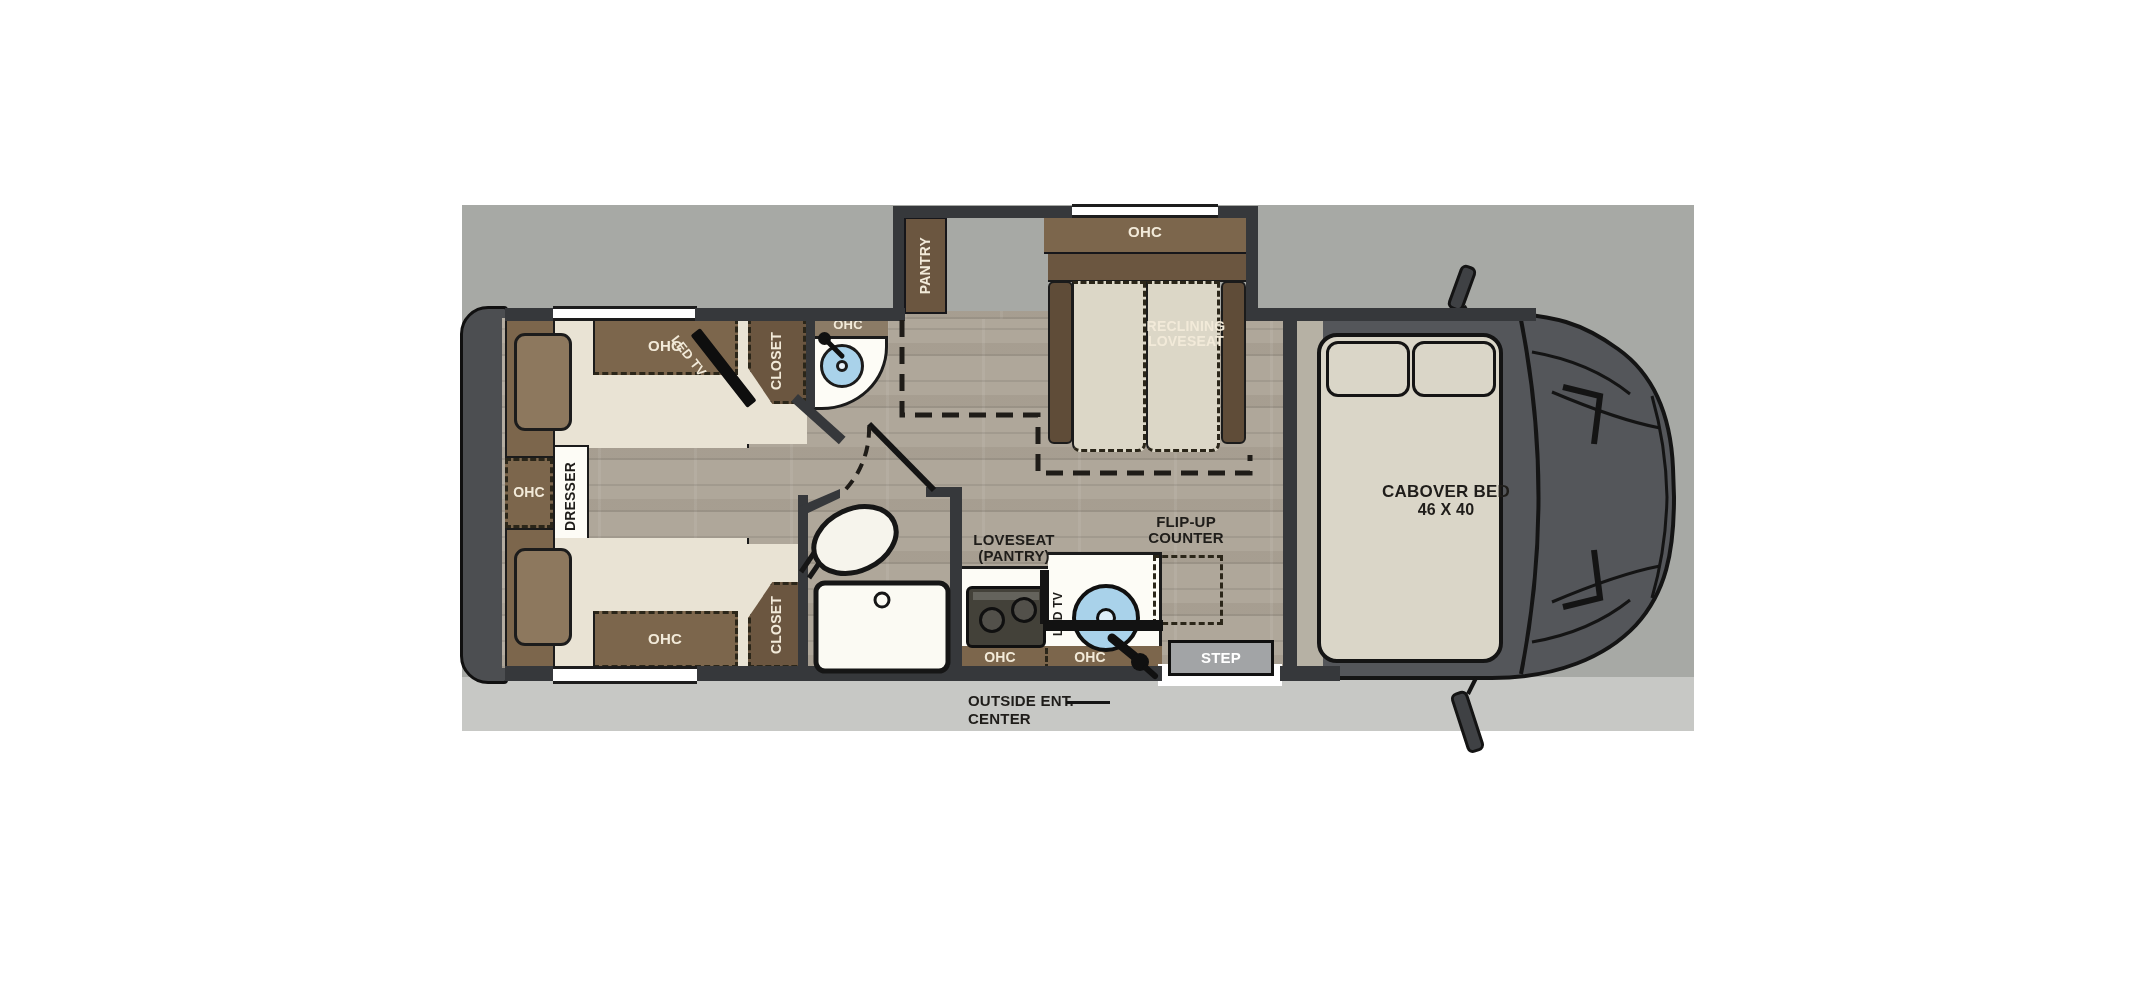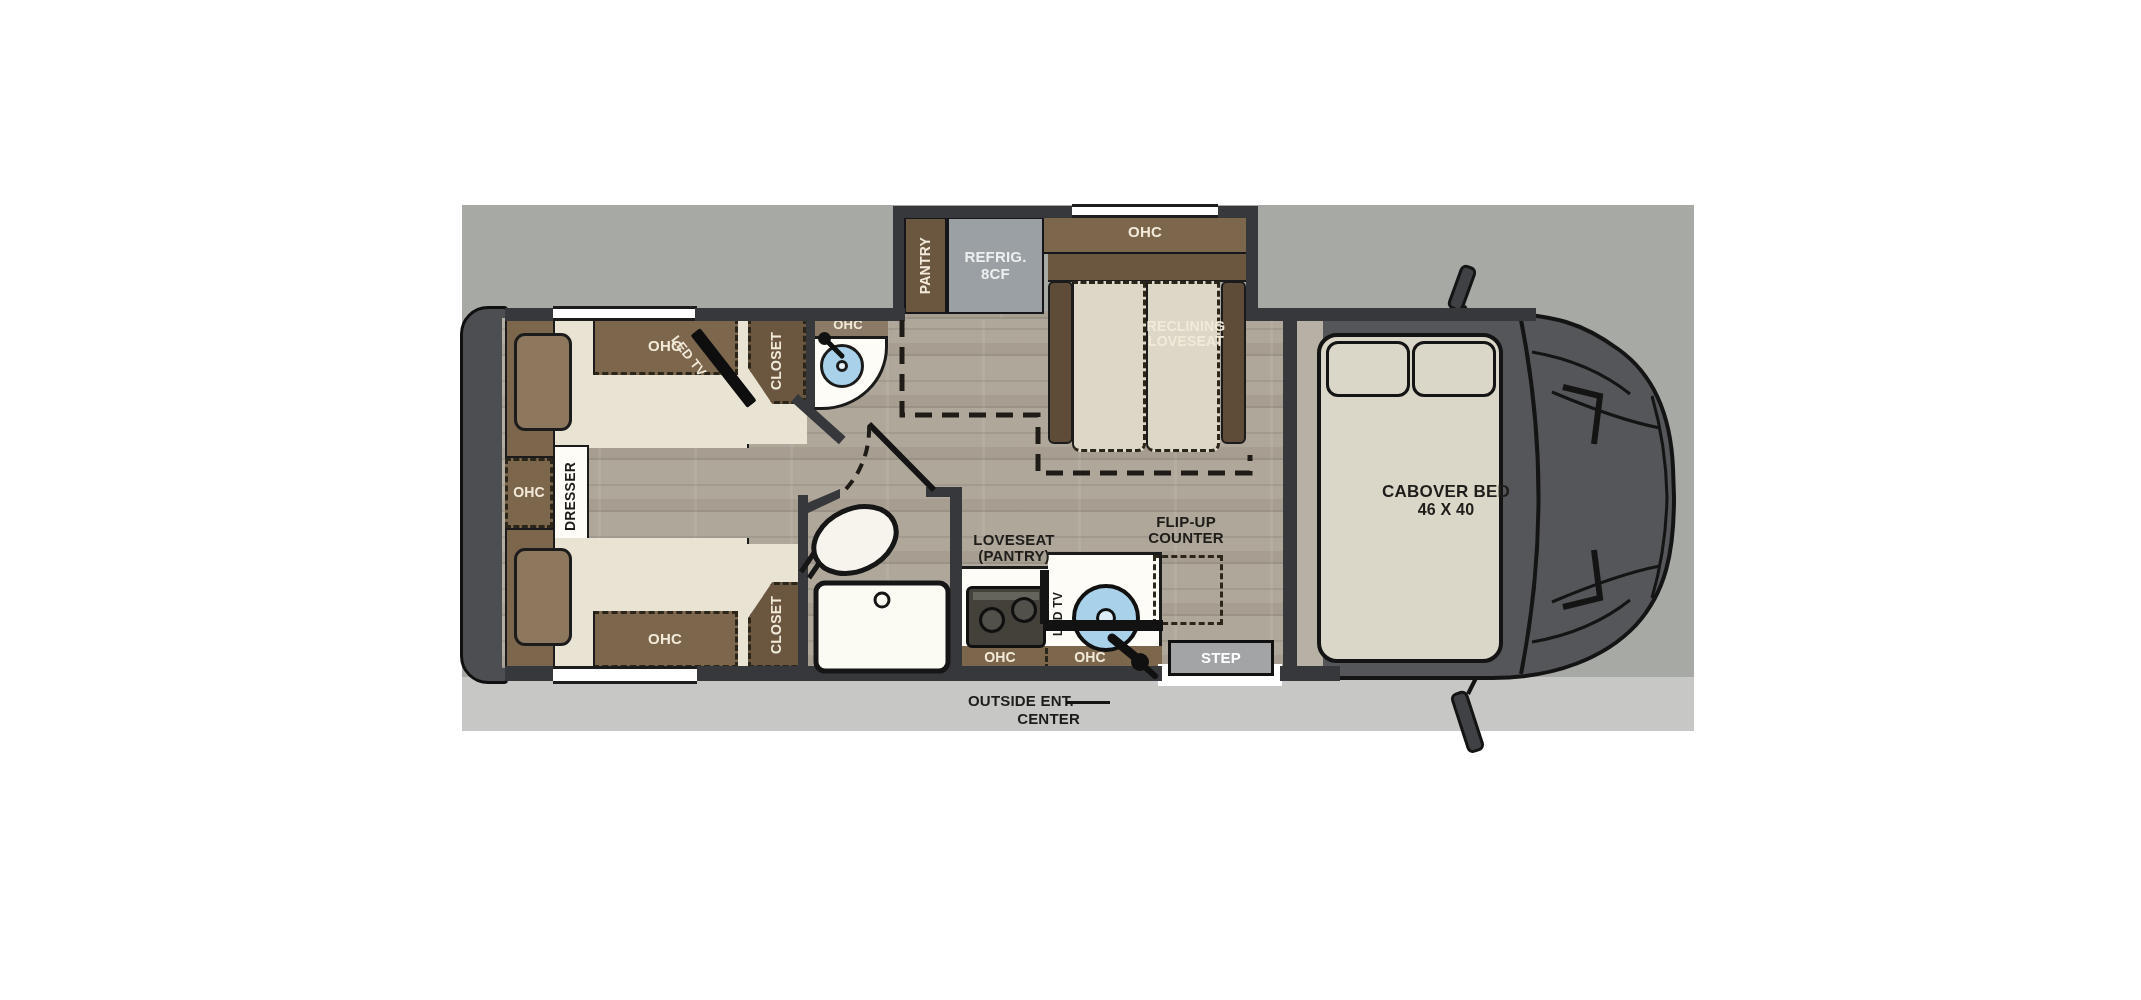--- a/index.html
+++ b/index.html
@@ -102,25 +102,20 @@
               border:3px solid #1b1b1b;border-radius:0 0 85% 0;z-index:4;"></div>
   <div class="abs" style="left:820px;top:344px;width:44px;height:44px;border-radius:50%;background:var(--sink-blue);
               border:3px solid #1b1b1b;z-index:5;"></div>
   <div class="abs" style="left:836px;top:360px;width:12px;height:12px;border-radius:50%;background:#e8f2fa;
               border:3px solid #1b1b1b;z-index:6;"></div>
   <div class="abs" style="left:818px;top:332px;width:13px;height:13px;border-radius:50%;background:#111;z-index:6;"></div>
 
   <div class="abs brown-dk lbl" style="left:904px;top:217px;width:43px;height:97px;border:2px solid #16161a;z-index:4;">
     <span class="vtext" style="font-size:14px;">PANTRY</span>
   </div>
-  <div class="abs lbl" style="left:947px;top:217px;width:97px;height:97px;background:var(--refrigerator-grey);
-              border:2px solid #16161a;color:#eceeef;z-index:4;">
-    <span><span>REFRIG.</span><br>
-    <span>8CF</span></span>
-  </div>
   <div class="abs brown lbl" style="left:1044px;top:212px;width:202px;height:42px;border-bottom:2px solid #16161a;z-index:4;">
     <span>OHC</span>
   </div>
   <div class="abs brown-dk" style="left:1048px;top:254px;width:198px;height:28px;border-bottom:2px solid #1b1b1b;z-index:4;"></div>
   <div class="abs" style="left:1048px;top:281px;width:25px;height:163px;background:var(--armrest-brown);
               border:2px solid #1b1b1b;border-radius:6px;z-index:4;"></div>
   <div class="abs" style="left:1221px;top:281px;width:25px;height:163px;background:var(--armrest-brown);
               border:2px solid #1b1b1b;border-radius:6px;z-index:4;"></div>
   <div class="abs dashed" style="left:1072px;top:281px;width:74px;height:171px;background:var(--cushion-beige);
               border-top-width:3px;border-left:2px solid #1b1b1b;border-radius:0 0 8px 8px;z-index:4;"></div>
@@ -223,18 +218,18 @@
     <span><span>LOVESEAT</span><br>
     <span>(PANTRY)</span></span>
   </div>
   <div class="abs lbl lblk" style="left:1144px;top:512px;width:84px;height:36px;font-size:15px;z-index:9;">
     <span><span>FLIP-UP</span><br>
     <span>COUNTER</span></span>
   </div>
   <div class="abs lbl lblk" style="left:968px;top:693px;width:112px;height:16px;justify-content:flex-start;text-align:left;z-index:9;">
     <span>OUTSIDE ENT.</span>
   </div>
-  <div class="abs lbl lblk" style="left:968px;top:711px;width:112px;height:16px;justify-content:flex-end;text-align:left;z-index:9;">
+  <div class="abs lbl lblk" style="left:968px;top:711px;width:112px;height:16px;justify-content:flex-start;text-align:left;z-index:9;">
     <span>CENTER</span>
   </div>
   <div class="abs blkline" style="left:1066px;top:701px;width:44px;height:3px;z-index:9;"></div>
 
 </div>
 
 </body></html>

